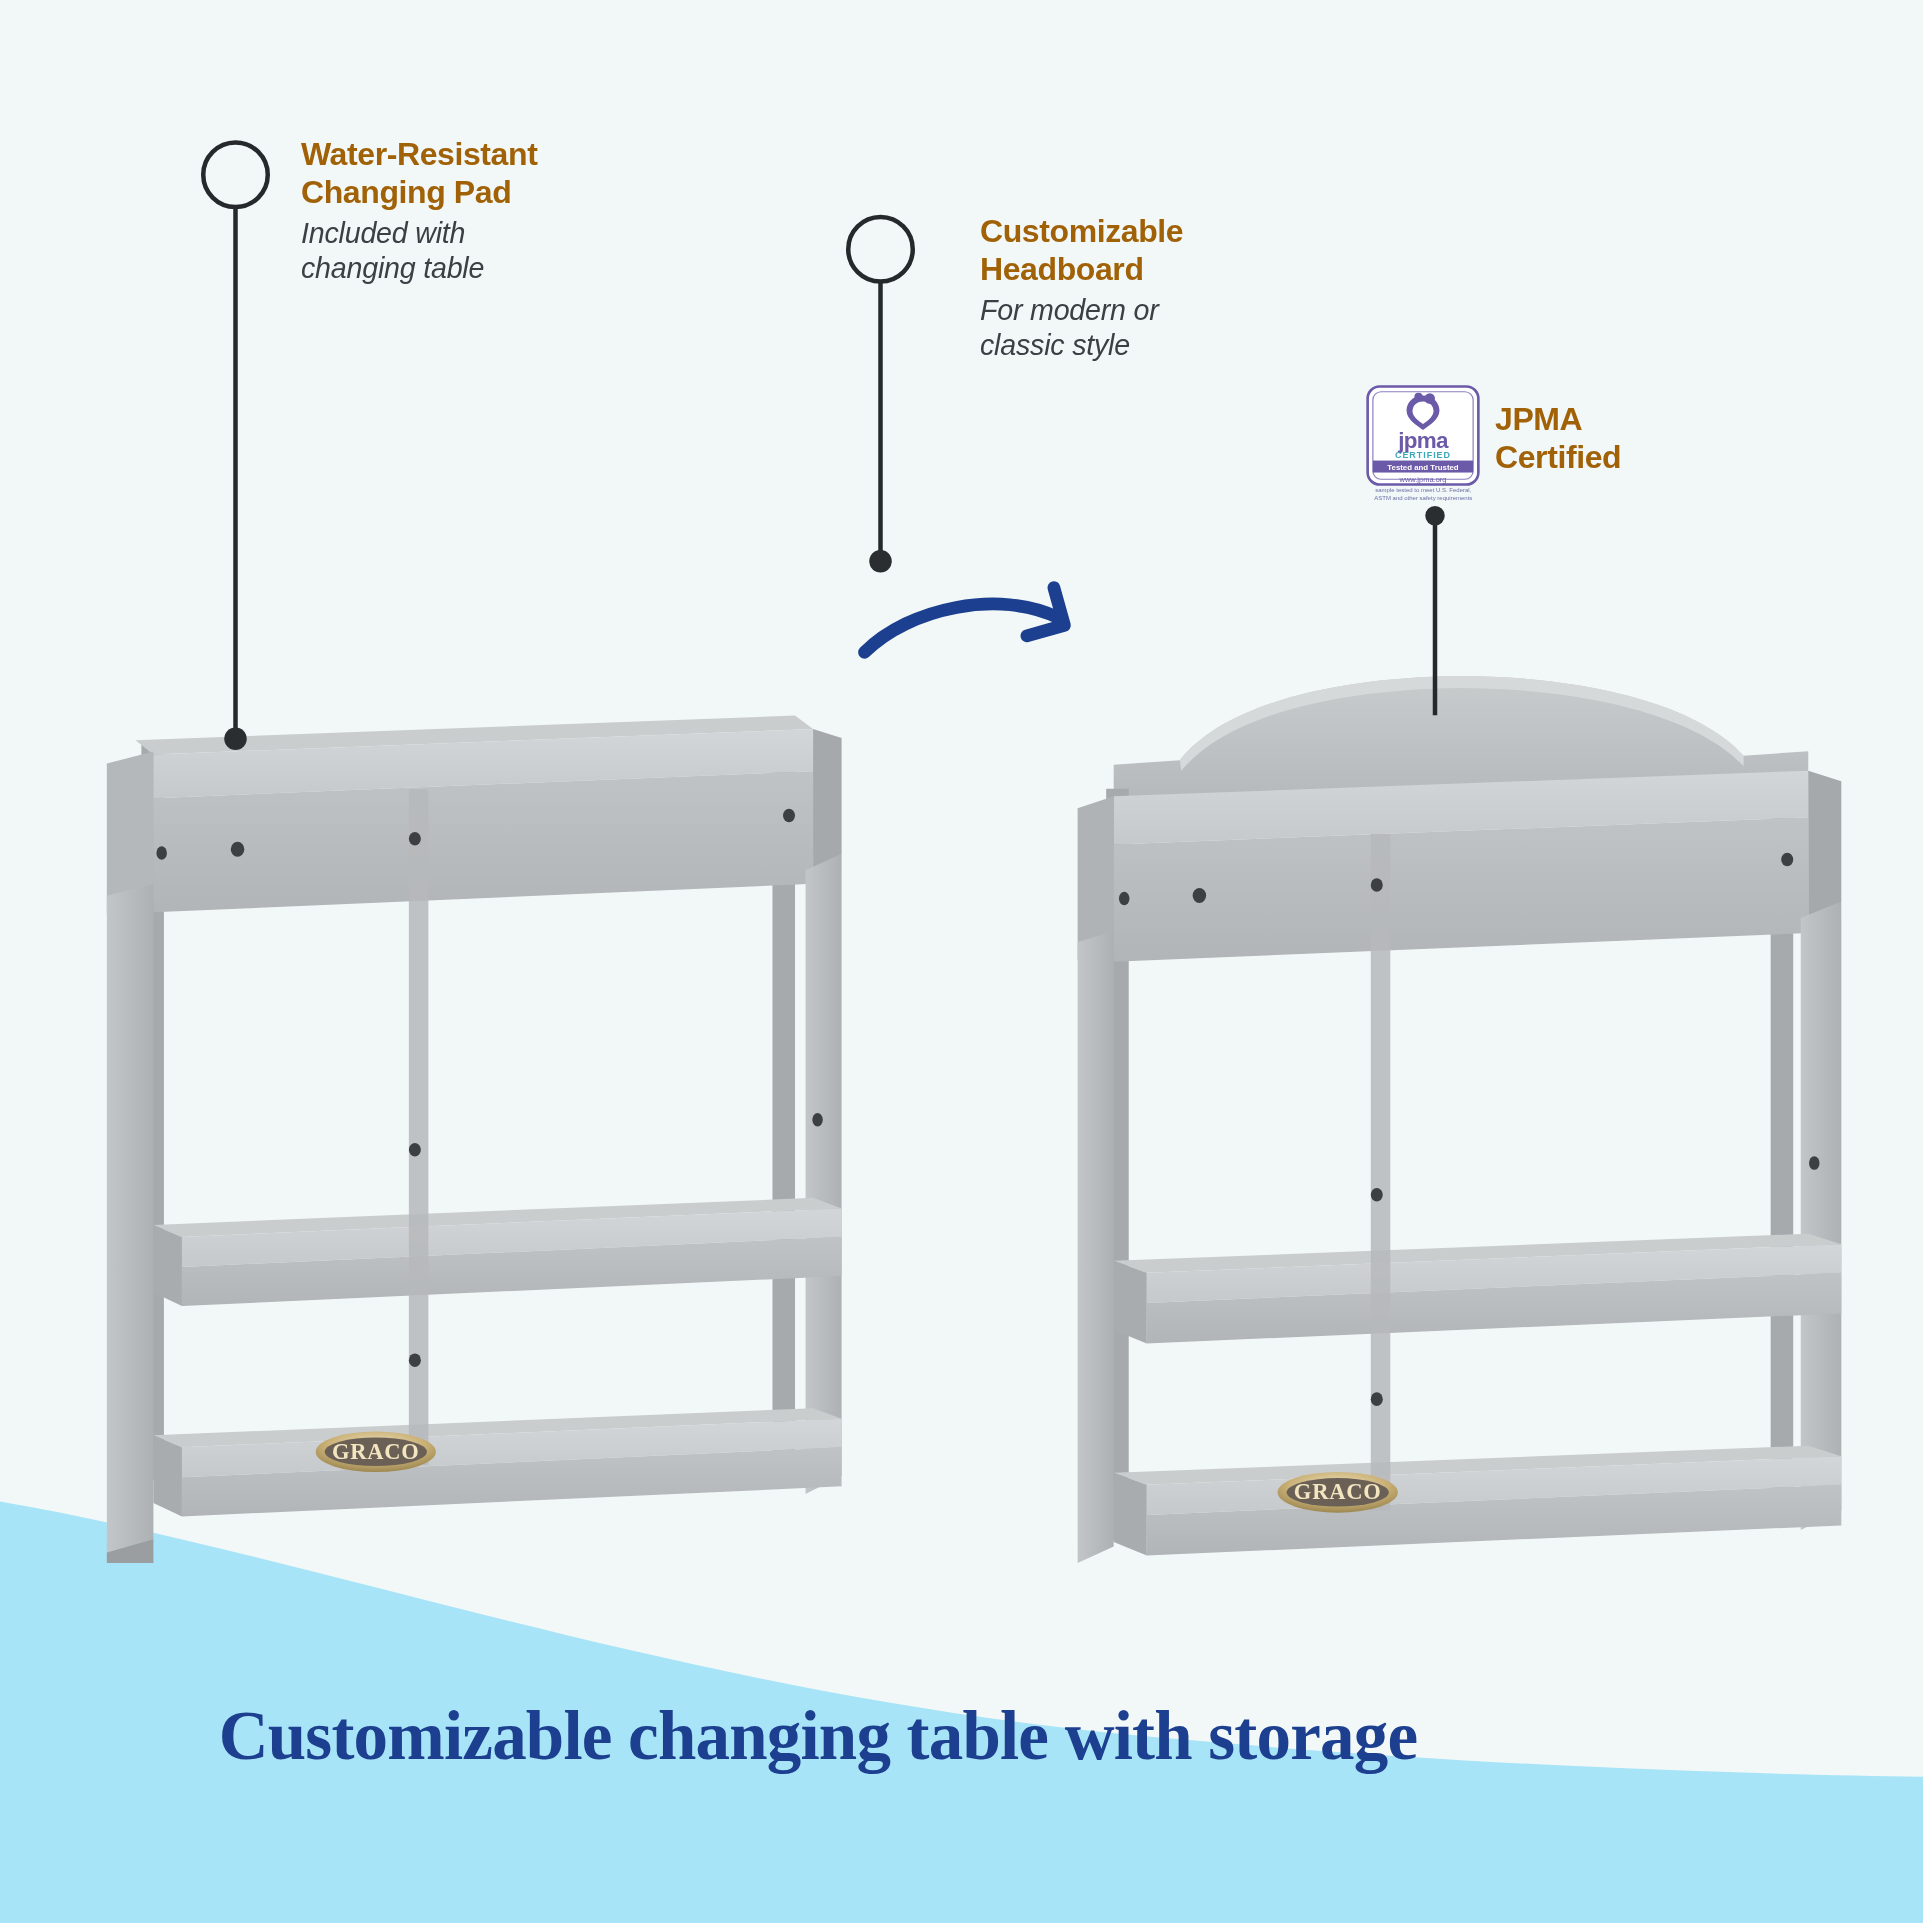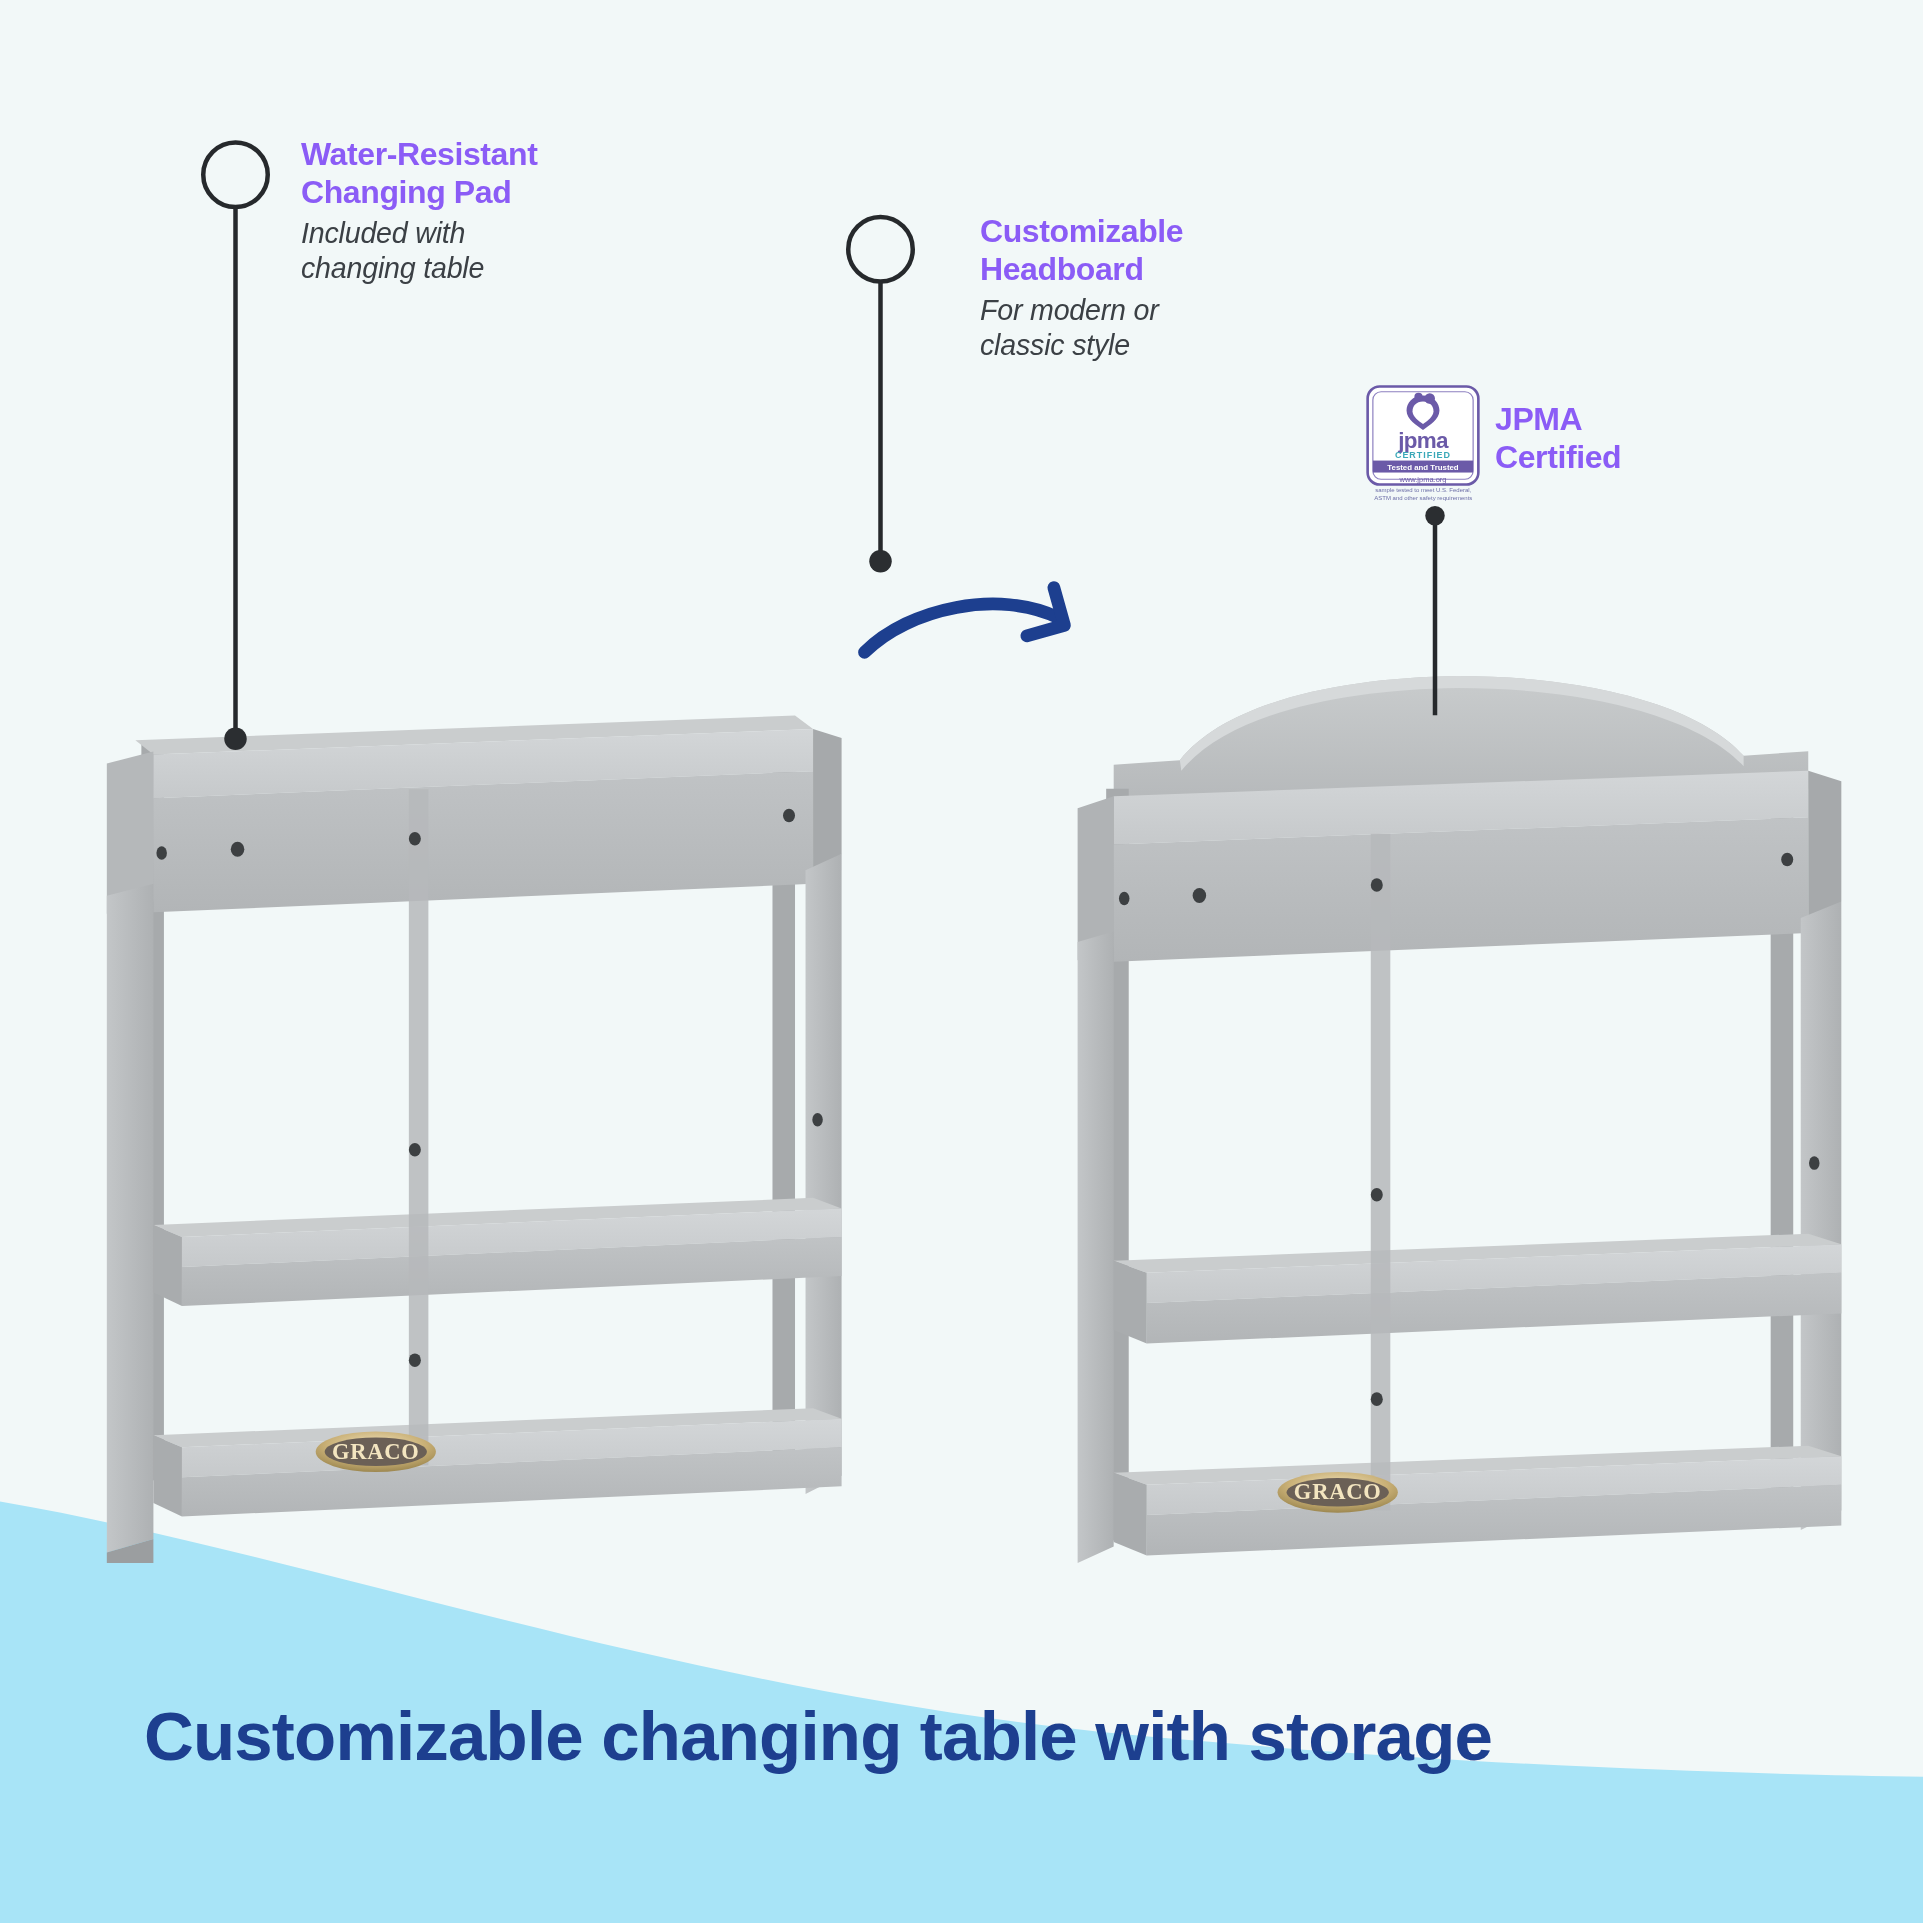--- a/index.html
+++ b/index.html
@@ -15,27 +15,27 @@
   
   .blue-band{position:absolute;left:0;bottom:0;width:1924px;height:481px;z-index:1;}
 
   
   .headline{
     position:absolute;left:0;top:1697px;width:1636px;z-index:6;
     text-align:center;
     font-size:69px;font-weight:bold;
     letter-spacing:-0.8px;
     color:#1d3f8f;
-    font-family:Liberation Sans, sans-serif;
+    font-family:Liberation Serif, serif;
   }
 
   
   .callout{position:absolute;z-index:5;}
   .callout .title{
-    font-size:32px;font-weight:bold;color:#8b5cf6;line-height:1.20;
+    font-size:32px;font-weight:bold;color:#a16207;line-height:1.20;
     white-space:pre-line;letter-spacing:-0.4px;
   }
   .callout .sub{
     font-size:28.6px;font-weight:normal;color:#3b4045;line-height:1.22;
     white-space:pre-line;margin-top:4.5px;letter-spacing:-0.2px;font-style:italic;
   }
 
   .leader{position:absolute;z-index:4;overflow:visible;}
 
   

